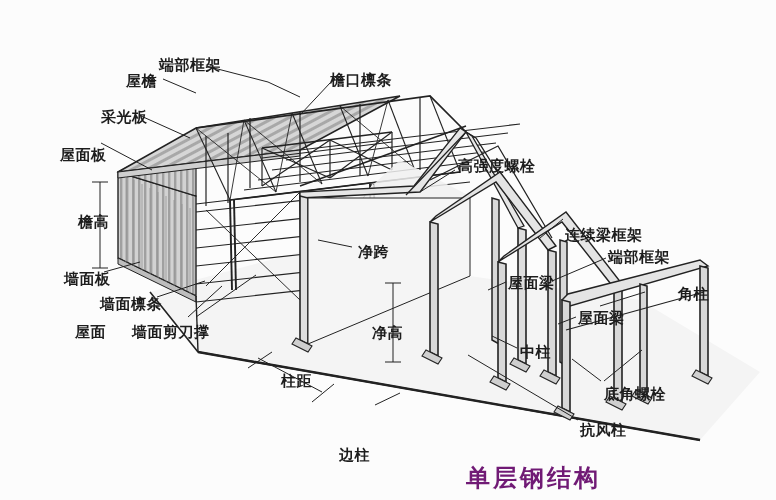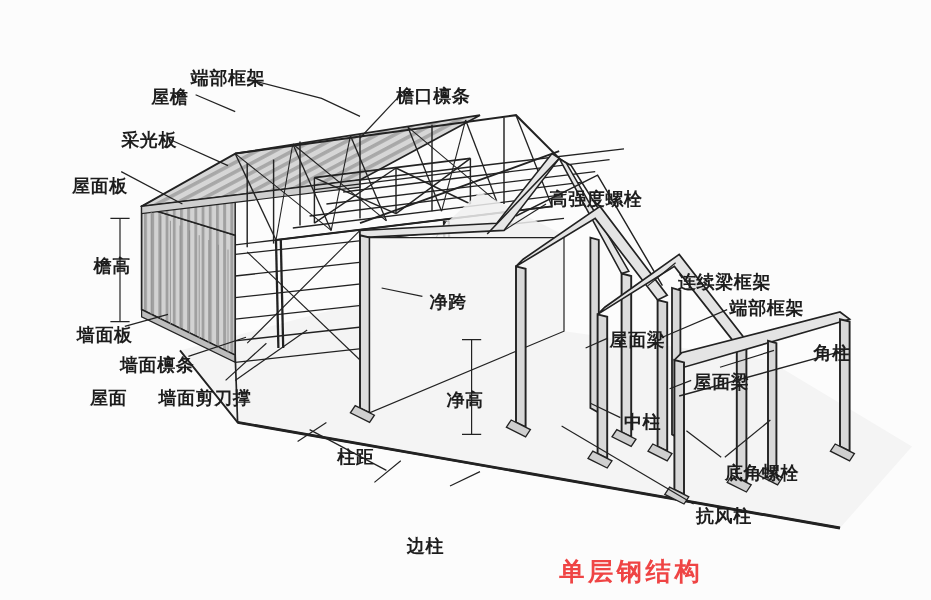--- a/index.html
+++ b/index.html
@@ -17,23 +17,23 @@
     font-family:"DejaVu Sans","Liberation Sans",sans-serif;
     font-size:15px;
     font-weight:700;
     color:#1d1d1d;
     white-space:nowrap;
     letter-spacing:0.5px;
     line-height:1;
   }
   .title{
     position:absolute;
-    font-size:21px;
+    font-size:24px;
     font-weight:700;
-    color:#ef4444;
+    color:#701a75;
     letter-spacing:3px;
     white-space:nowrap;
   }
 </style>
 </head>
 <body>
 
 <div id="stage">
 
 <svg id="diagram" viewBox="0 0 776 500">

